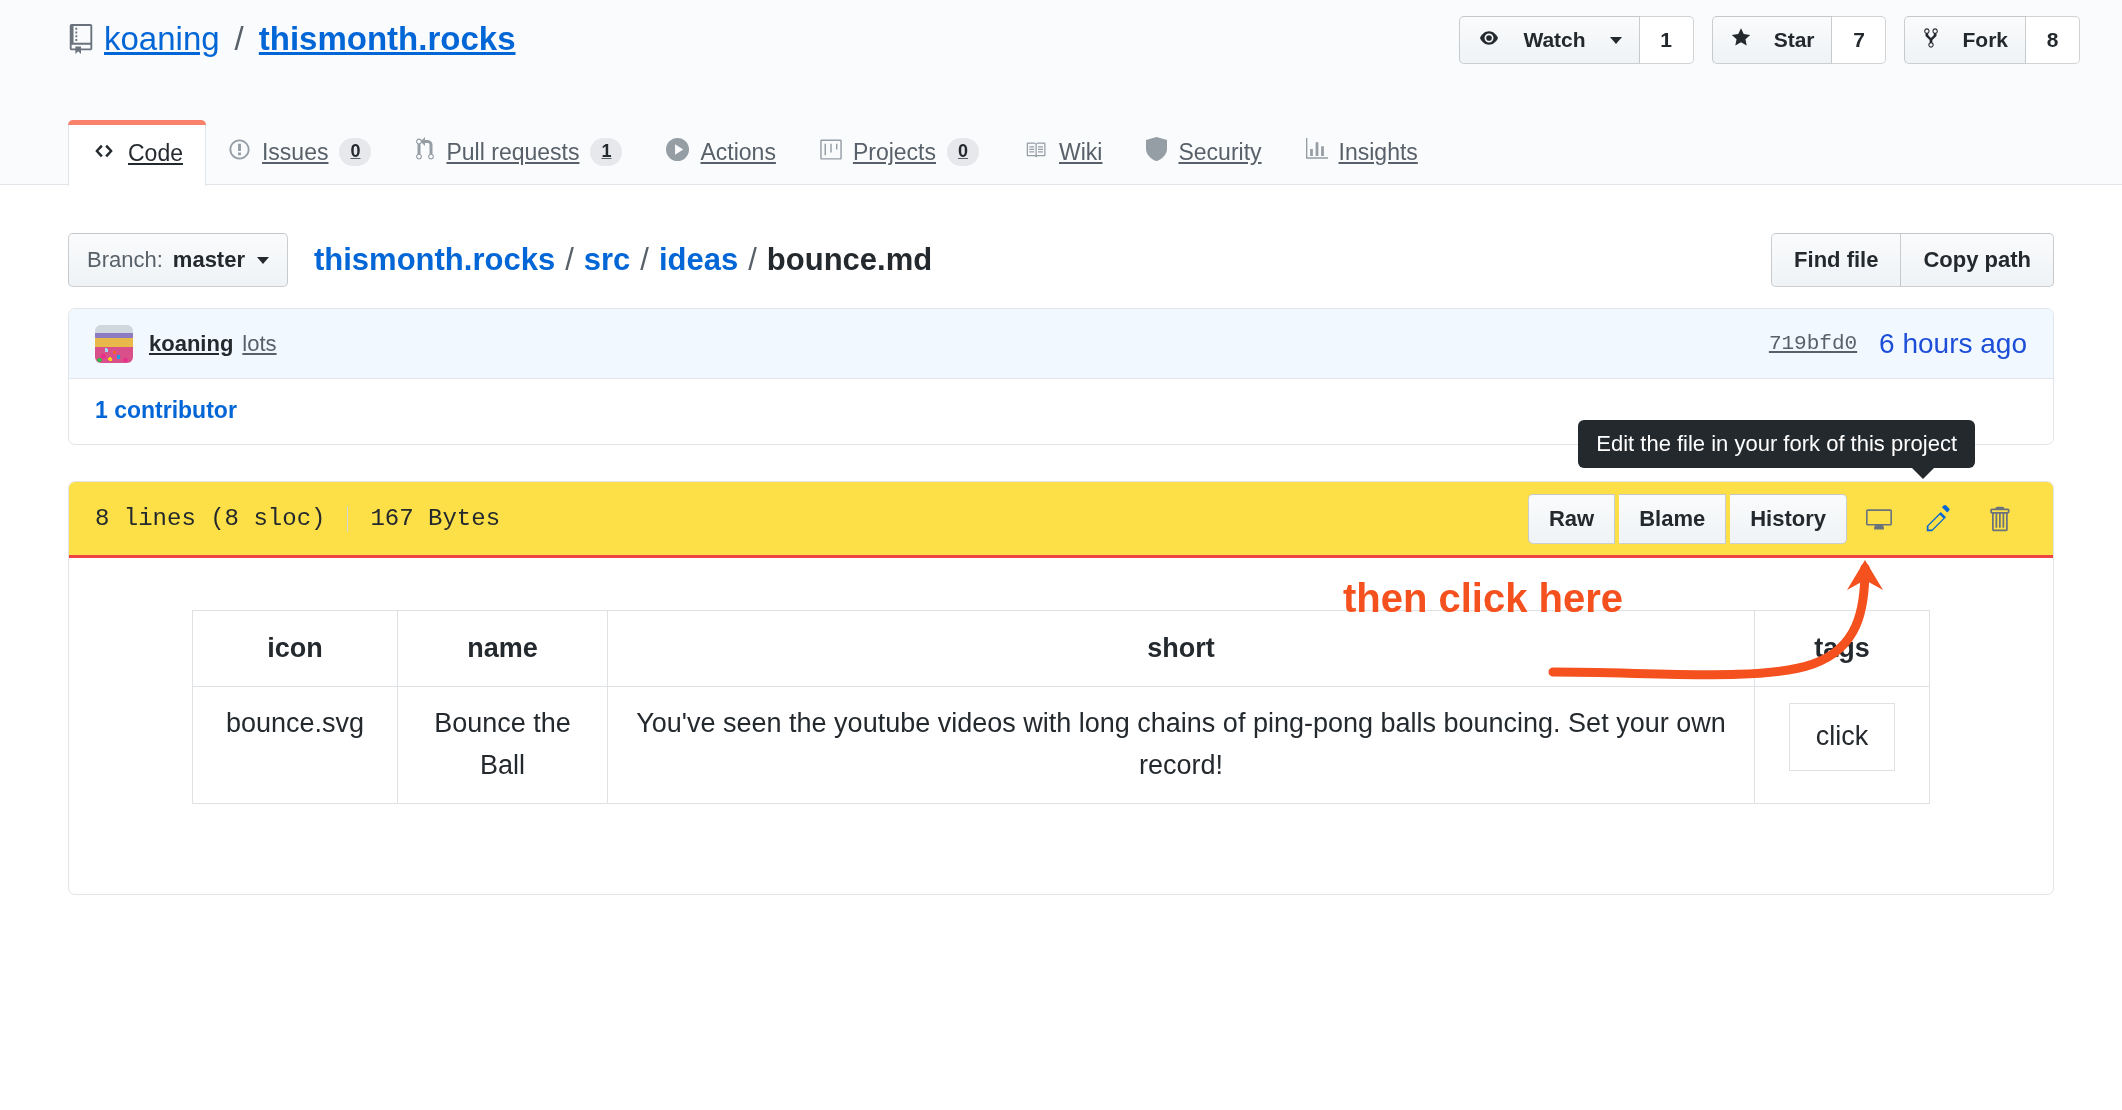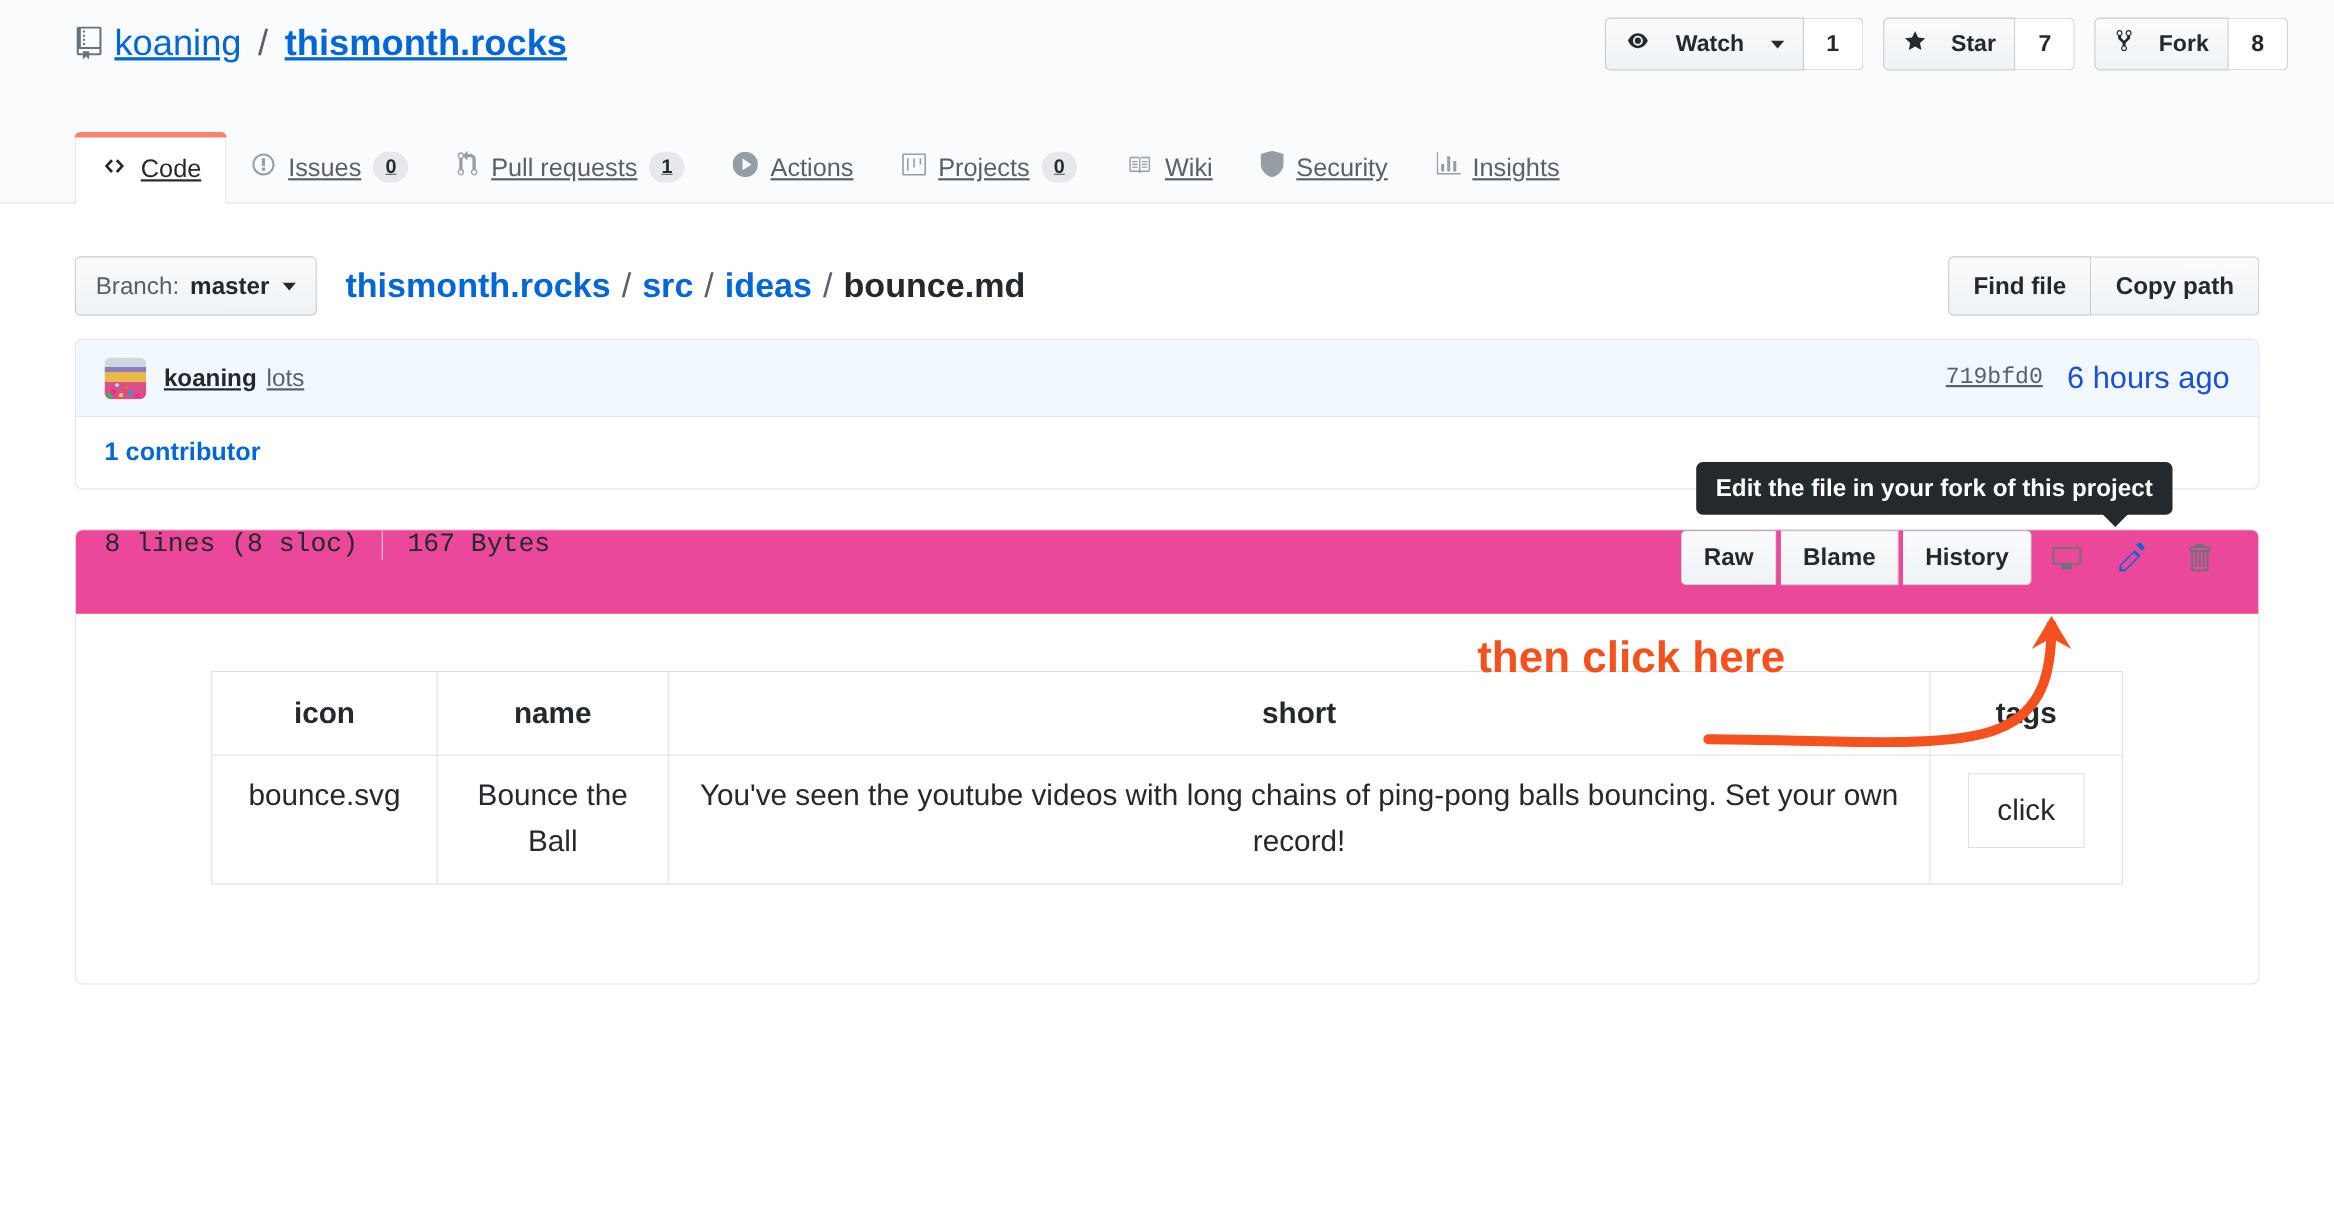--- a/index.html
+++ b/index.html
@@ -122,42 +122,42 @@
   .commit-msg { font-size: 22px; color: #586069; }
   .commit-meta { position: absolute; right: 26px; display: flex; align-items: center; gap: 22px; }
   .sha { font-family: "Liberation Mono", monospace; font-size: 21px; color: #586069; }
   .when { font-size: 28px; color: #1d4ed8; }
   .contrib-row { padding: 18px 26px 20px; }
   .contrib-link { font-size: 23px; color: #0366d6; font-weight: 600; text-decoration: none; }
 
   
   .file-box { margin-top: 36px; border: 1px solid #e1e4e8; border-radius: 7px; background: #fff; position: relative; }
   .file-header {
-    display: flex; align-items: flex-start; background: #ec4899;
-    border-bottom: 1px solid #ef4444; border-radius: 6px 6px 0 0;
+    display: flex; align-items: center; background: #fde047;
+    border-bottom: 3px solid #ef4444; border-radius: 6px 6px 0 0;
     padding: 0 26px; height: 76px; position: relative;
   }
   .file-info { font-family: "Liberation Mono", monospace; font-size: 24px; color: #24292e; display: flex; align-items: center; gap: 22px; }
   .vline { width: 1px; height: 26px; background: #d1d5da; display: inline-block; }
   .file-actions { position: absolute; right: 26px; display: flex; align-items: center; gap: 4px; }
   .rbtn {
     background: linear-gradient(#fafbfc, #eff3f6);
     border: 1px solid rgba(27,31,35,.2);
     font-size: 22px; font-weight: 600; color: #24292e;
     padding: 0 20px; height: 50px; display: flex; align-items: center;
   }
   .rbtn.first { border-radius: 5px 0 0 5px; }
   .rbtn.mid { border-left: 0; }
   .rbtn.last { border-radius: 0 5px 5px 0; border-left: 0; }
   .iconbtn { display: flex; align-items: center; justify-content: center; width: 56px; height: 50px; }
 
   
   .tooltip {
     position: absolute; right: 78px; top: -62px;
-    background: #24292e; color: #fff; font-size: 22px; font-weight: 700;
+    background: #24292e; color: #fff; font-size: 22px; font-weight: 400;
     padding: 11px 18px; border-radius: 6px; white-space: nowrap; z-index: 20;
   }
   .tooltip::after {
     content: ""; position: absolute; right: 40px; bottom: -11px;
     border-left: 12px solid transparent; border-right: 12px solid transparent;
     border-top: 12px solid #24292e;
   }
 
   
   .annot { position: absolute; right: 120px; top: 72px; z-index: 15; pointer-events: none; }

